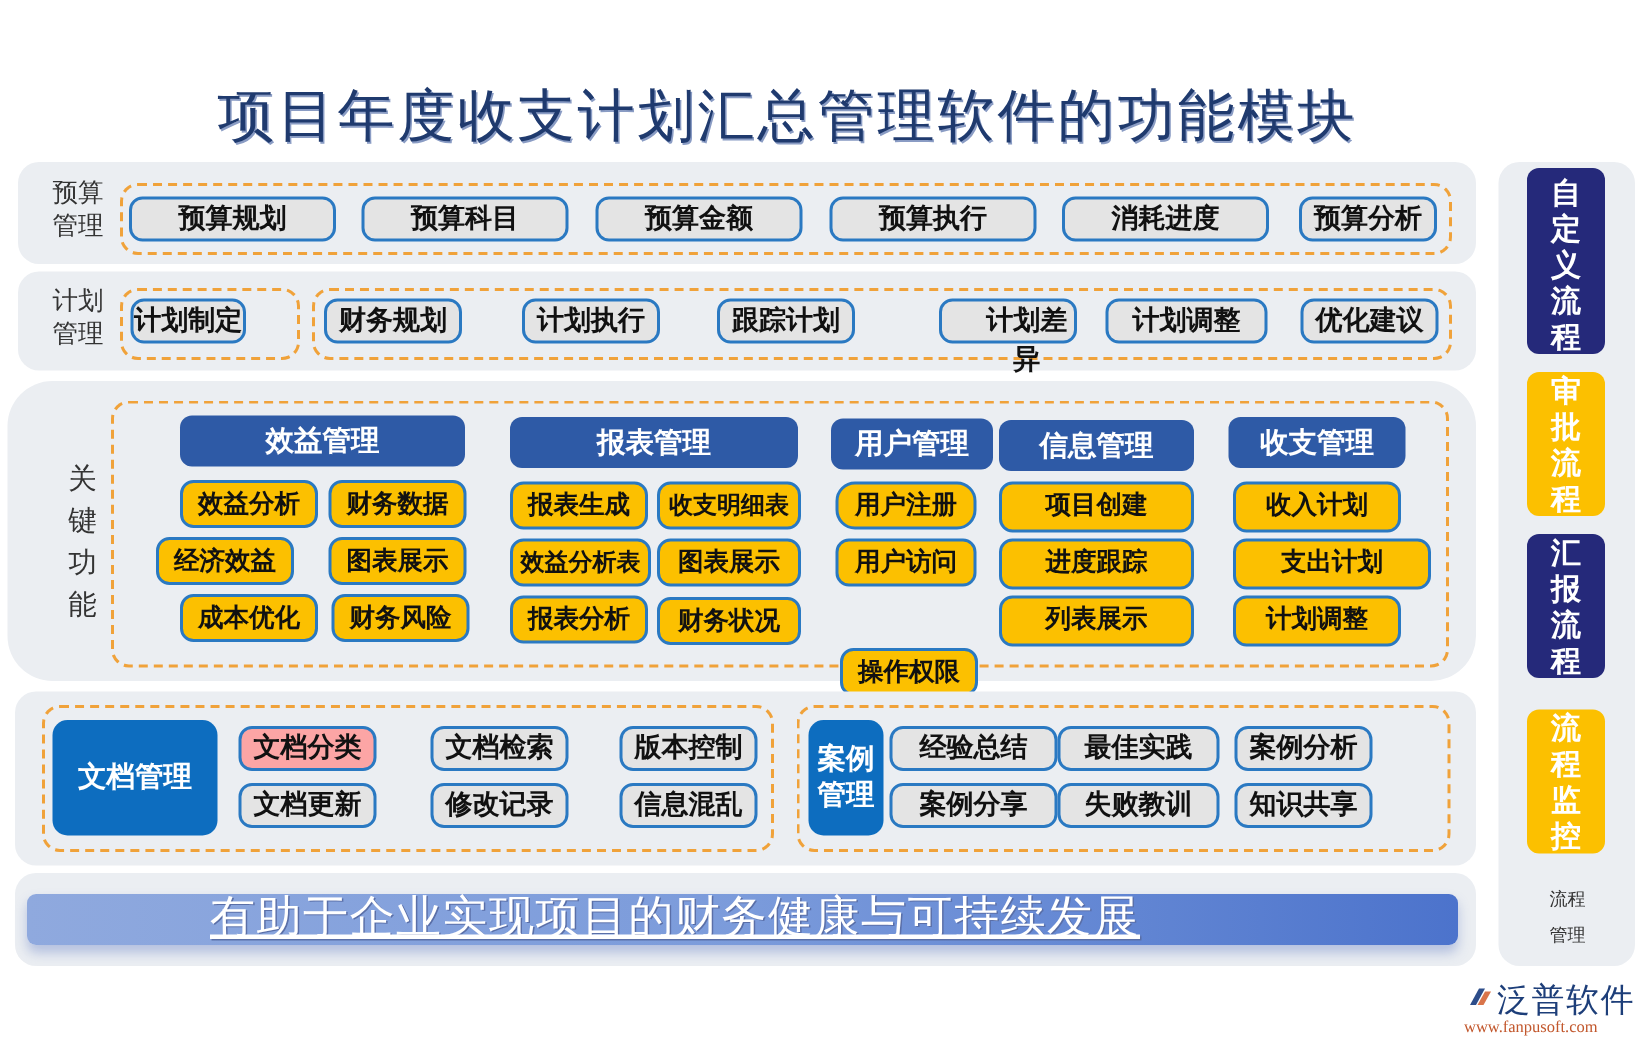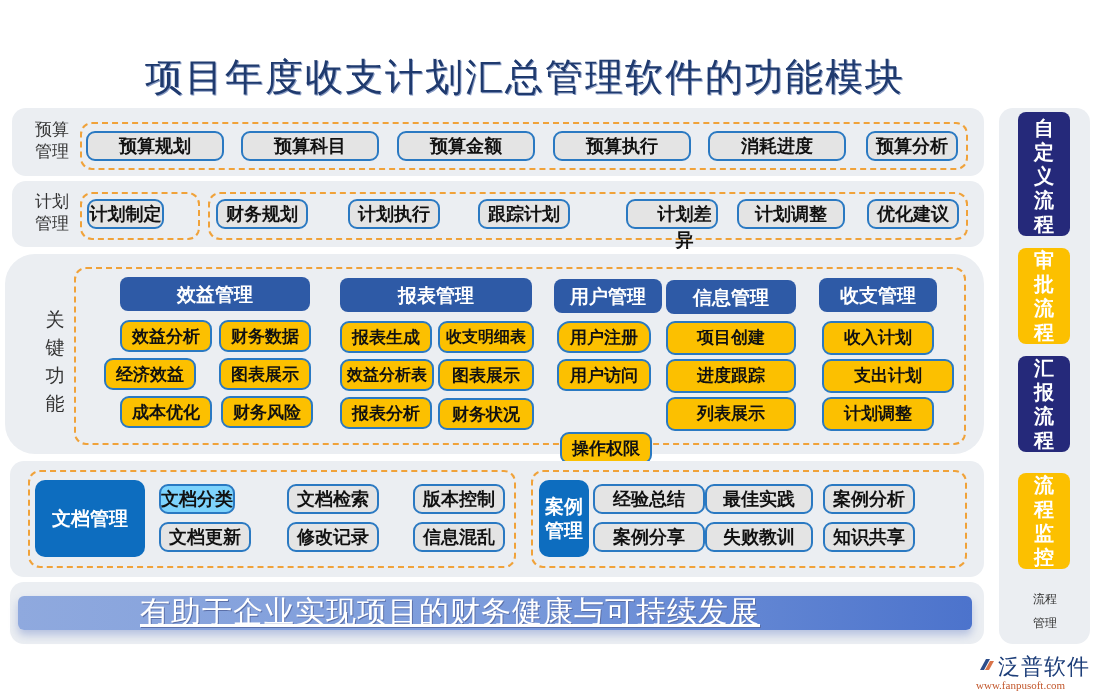--- a/index.html
+++ b/index.html
@@ -93,21 +93,21 @@
 <div class="ybtn" style="left:666px;top:397px;width:130px;height:34px;">列表展示</div>
 
 <div class="head" style="left:819px;top:278px;width:118px;">收支管理</div>
 <div class="ybtn" style="left:801px;top:321px;width:112px;height:34px;left:822px;">收入计划</div>
 <div class="ybtn" style="left:822px;top:359px;width:132px;height:34px;">支出计划</div>
 <div class="ybtn" style="left:822px;top:397px;width:112px;height:34px;">计划调整</div>
 
 <div class="band" style="left:10px;top:461px;width:974px;height:116px;"></div>
 <div class="dash" style="left:28px;top:470px;width:488px;height:98px;"></div>
 <div class="blk" style="left:35px;top:480px;width:110px;height:77px;font-size:19px;line-height:77px;">文档管理</div>
-<div class="gbtn" style="left:159px;top:484px;width:76px;background:#7dd3fc;">文档分类</div>
+<div class="gbtn" style="left:159px;top:484px;width:92px;background:#fca5a5;">文档分类</div>
 <div class="gbtn" style="left:287px;top:484px;width:92px;">文档检索</div>
 <div class="gbtn" style="left:413px;top:484px;width:92px;">版本控制</div>
 <div class="gbtn" style="left:159px;top:522px;width:92px;">文档更新</div>
 <div class="gbtn" style="left:287px;top:522px;width:92px;">修改记录</div>
 <div class="gbtn" style="left:413px;top:522px;width:92px;">信息混乱</div>
 
 <div class="dash" style="left:531px;top:470px;width:436px;height:98px;"></div>
 <div class="blk" style="left:539px;top:480px;width:50px;height:77px;font-size:19px;line-height:24px;padding-top:14px;">案例<br>管理</div>
 <div class="gbtn" style="left:593px;top:484px;width:112px;">经验总结</div>
 <div class="gbtn" style="left:705px;top:484px;width:108px;left:705px;">最佳实践</div>

